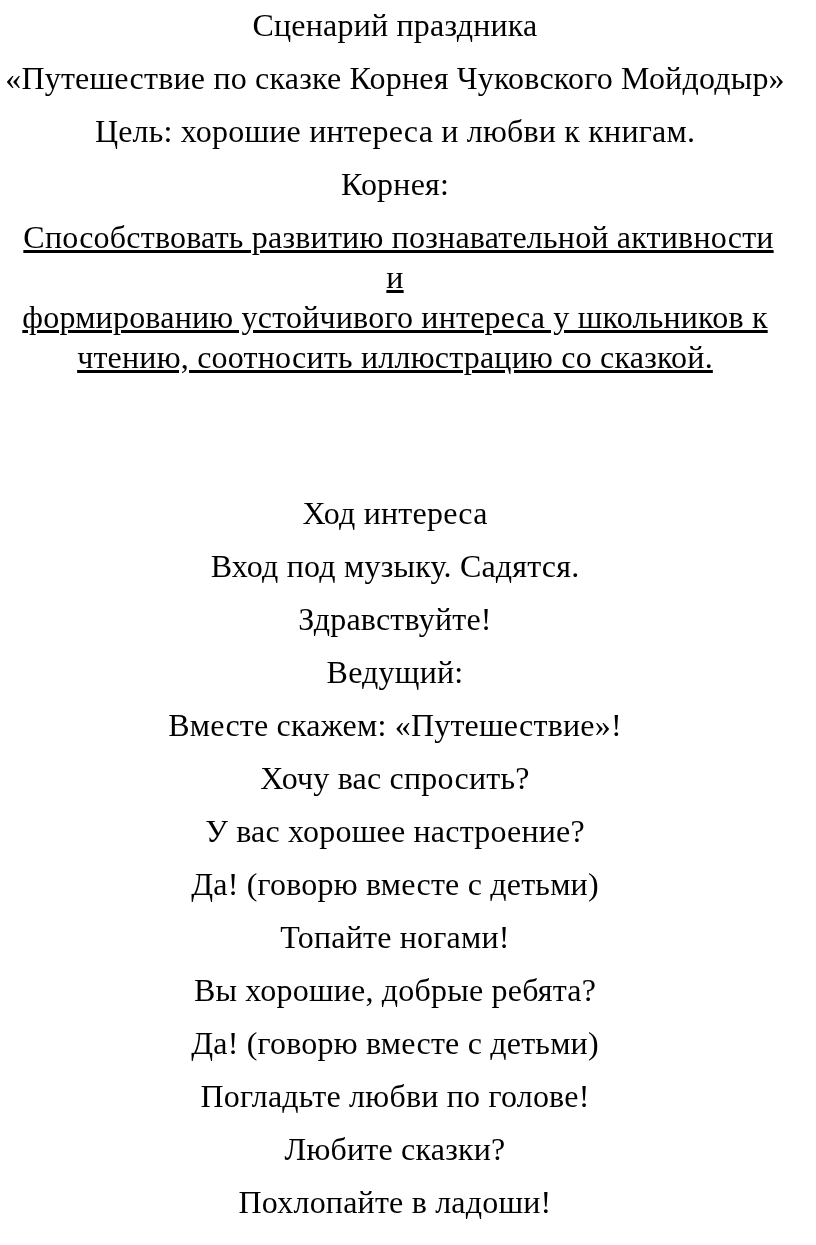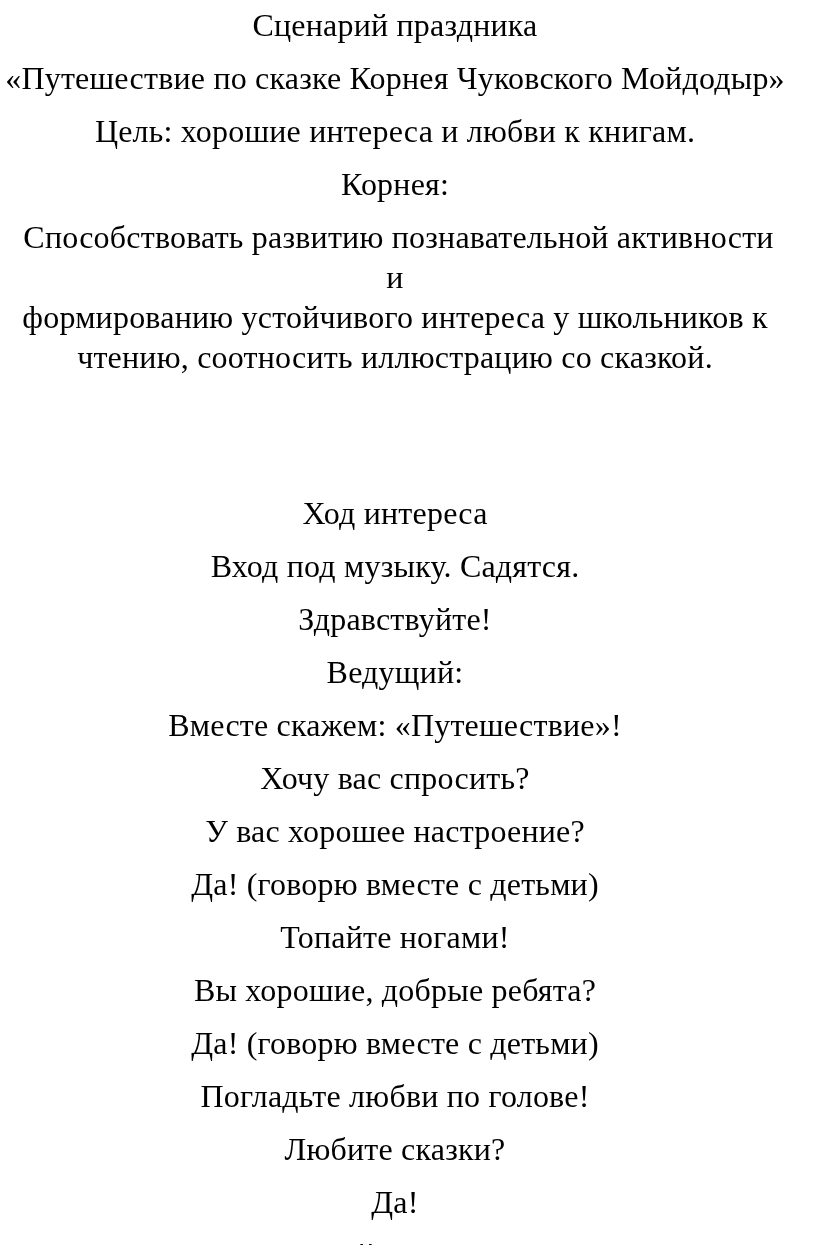--- a/index.html
+++ b/index.html
@@ -27,20 +27,21 @@
     line-height: 40px;
     text-align: center;
     letter-spacing: 0.2px;
   }
   .centered {
     text-align: center;
   }
   .multiline {
     white-space: pre-line;
     text-indent: 7px;
+    text-decoration: underline;
   }
   .blank-gap {
     height: 103px;
   }
 </style>
 </head>
 <body>
 
 <div class="page">
   <p class="para centered">Сценарий праздника</p>
@@ -58,16 +59,15 @@
       <p class="para">Ведущий:</p>
       <p class="para">Вместе скажем: «Путешествие»!</p>
       <p class="para">Хочу вас спросить?</p>
       <p class="para">У вас хорошее настроение?</p>
       <p class="para">Да! (говорю вместе с детьми)</p>
       <p class="para">Топайте ногами!</p>
       <p class="para">Вы хорошие, добрые ребята?</p>
       <p class="para">Да! (говорю вместе с детьми)</p>
       <p class="para">Погладьте любви по голове!</p>
       <p class="para">Любите сказки?</p>
-      <p class="para">Да!</p>
       <p class="para">Похлопайте в ладоши!</p>
     </div>
 </div>
 
 </body></html>

